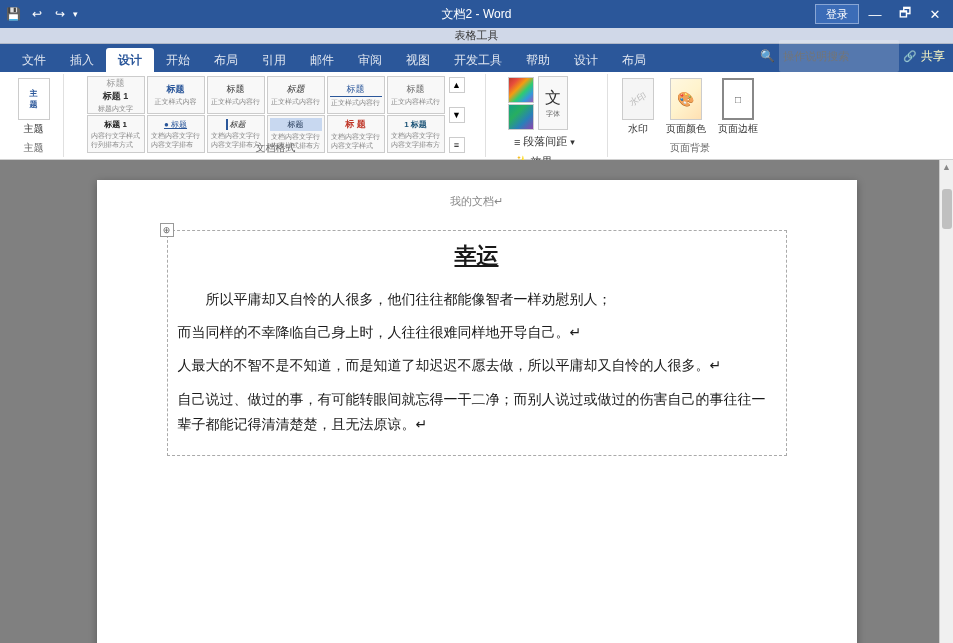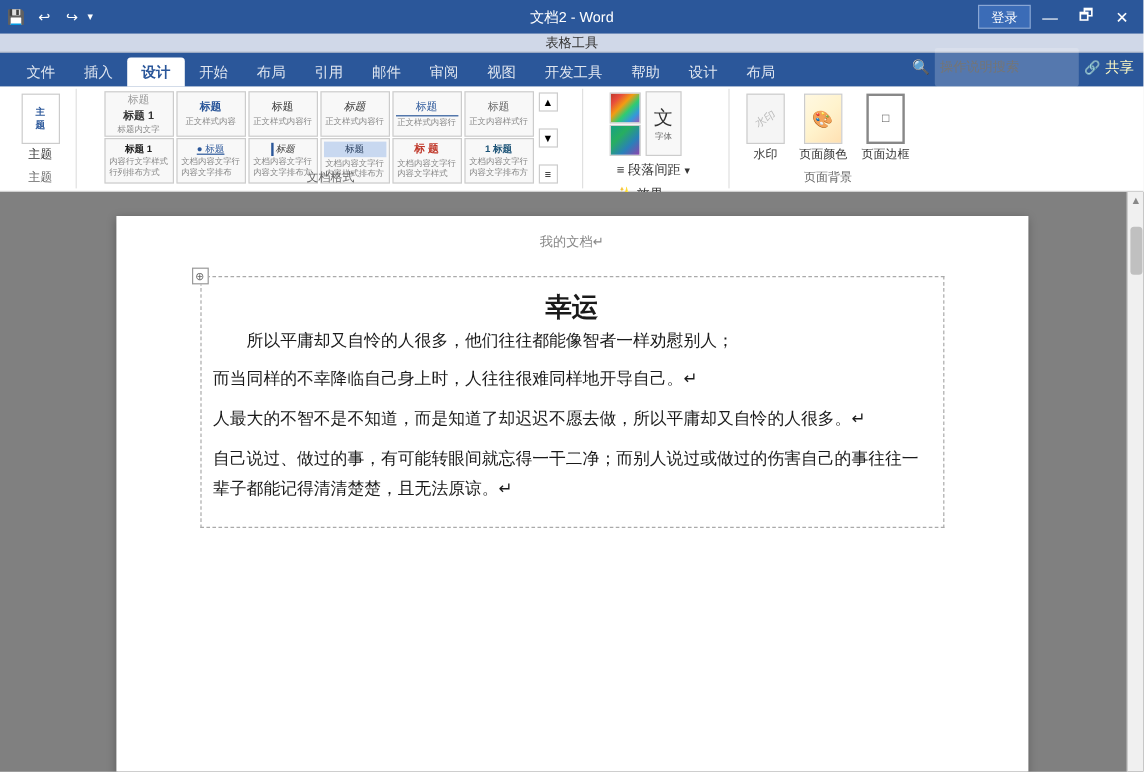--- a/index.html
+++ b/index.html
@@ -261,21 +261,23 @@
       align-items: center;
       justify-content: center;
       font-size: 10px;
       color: #666;
     }
 
     .doc-title {
       text-align: center;
       font-size: 22px;
       font-weight: bold;
+      margin-bottom: 16px;
       color: #1a1a1a;
+      text-decoration: underline;
     }
 
     .doc-para {
       font-size: 14px;
       line-height: 1.8;
       color: #1a1a1a;
       margin-bottom: 8px;
       text-indent: 2em;
     }
     .doc-para.no-indent { text-indent: 0; font-family: Liberation Serif, serif; }

